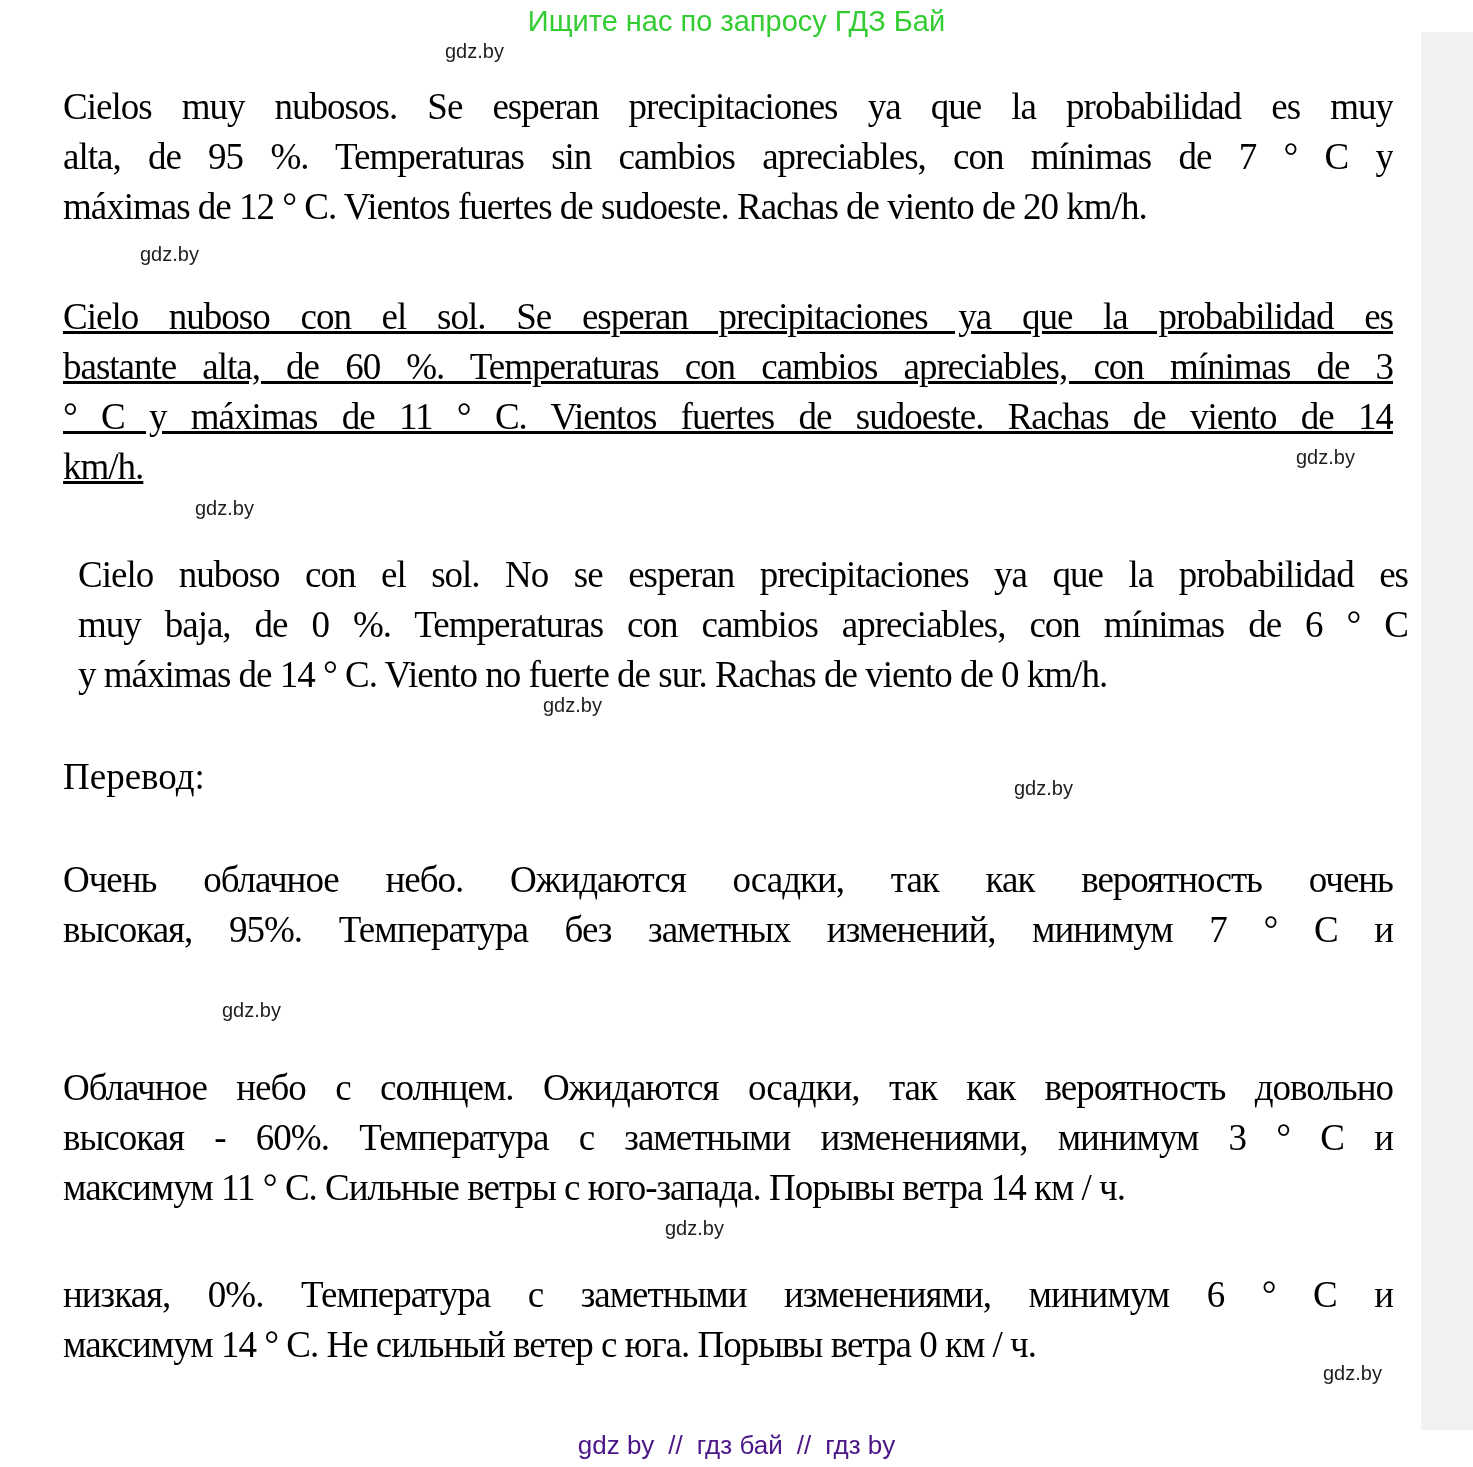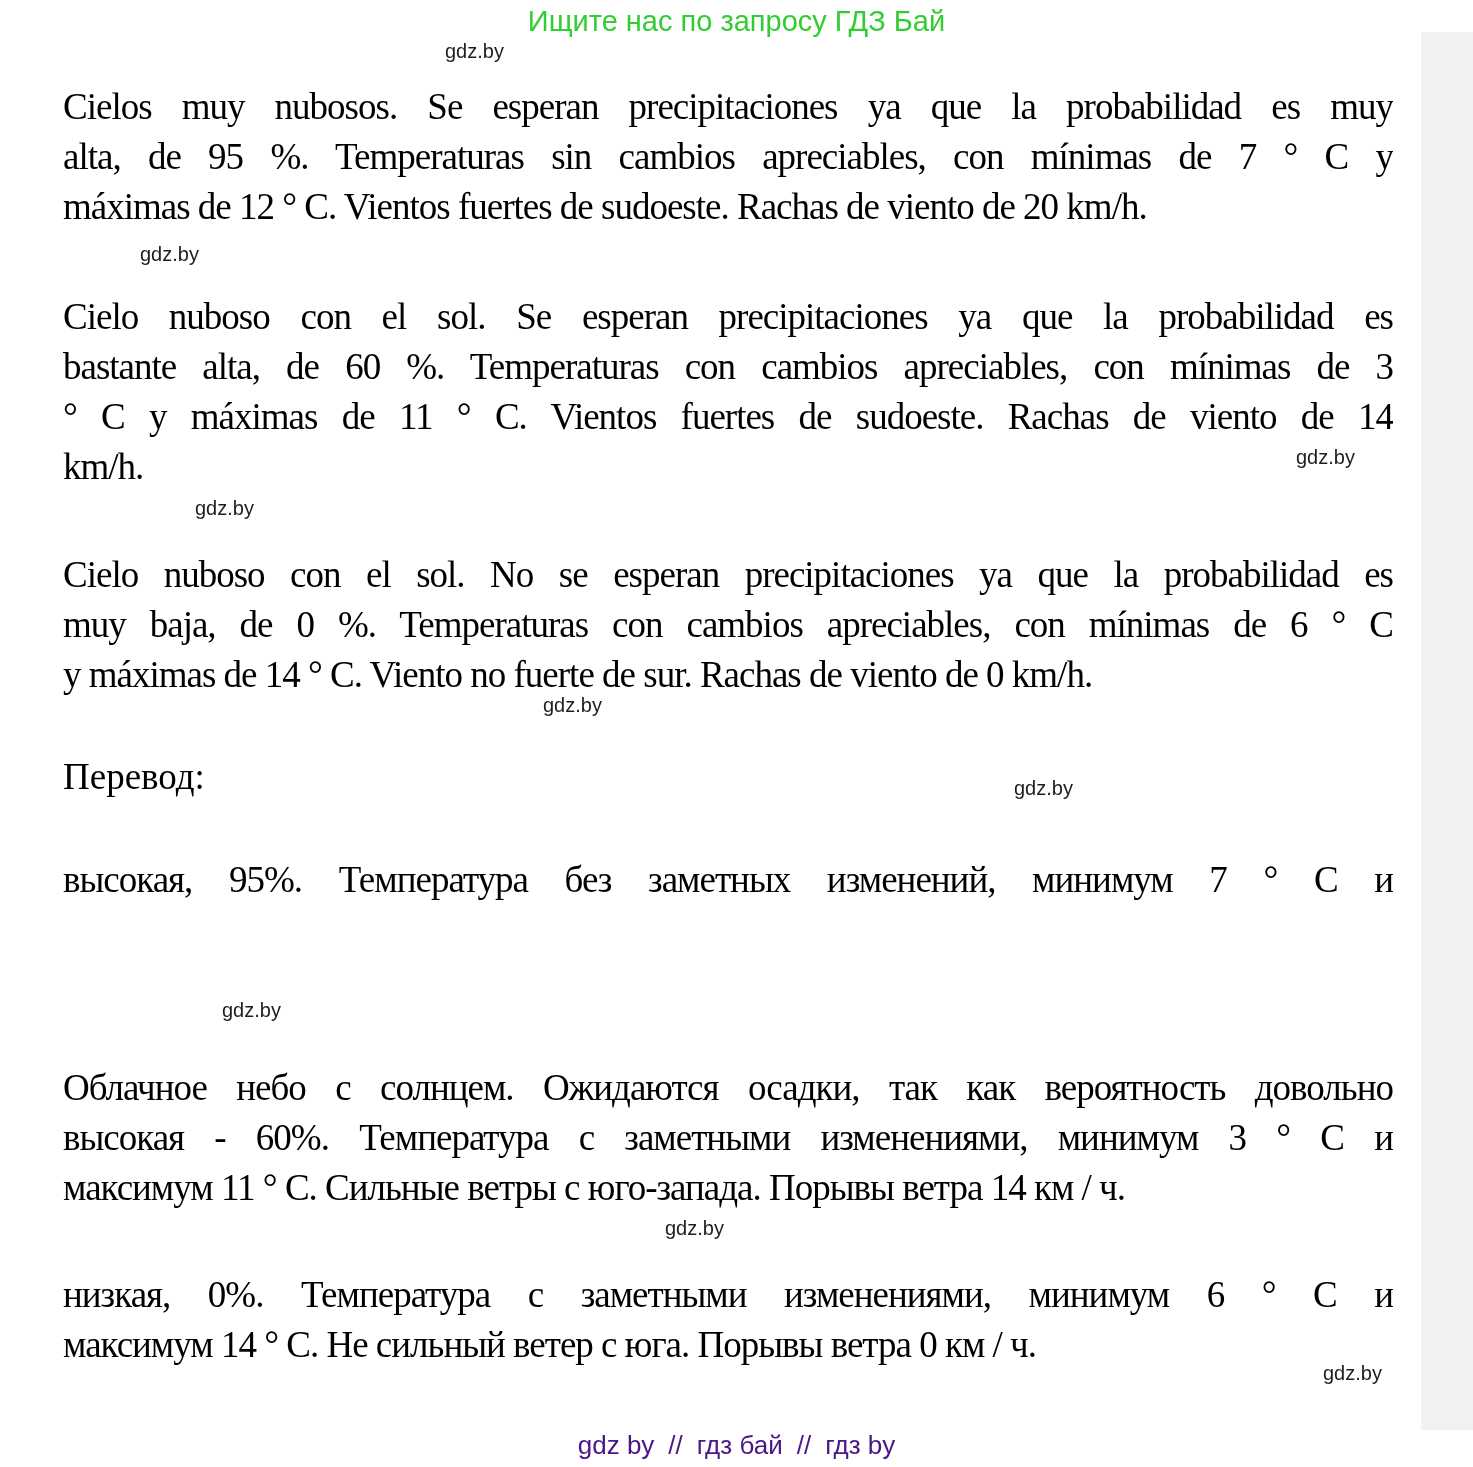--- a/index.html
+++ b/index.html
@@ -86,36 +86,37 @@
   <span class="wm" style="left:222px; top:999px;">gdz.by</span>
   <span class="wm" style="left:665px; top:1217px;">gdz.by</span>
   <span class="wm" style="left:1323px; top:1362px;">gdz.by</span>
 
   <div class="para" style="top:82px;">
     <div class="line">Cielos muy nubosos. Se esperan precipitaciones ya que la probabilidad es muy</div>
     <div class="line">alta, de 95 %. Temperaturas sin cambios apreciables, con mínimas de 7 ° C y</div>
     <div class="line last">máximas de 12 ° C. Vientos fuertes de sudoeste. Rachas de viento de 20 km/h.</div>
   </div>
 
-  <div class="para" style="top:292px;">
+  <div class="para" style="top:292px;text-decoration:underline;">
     <div class="line">Cielo nuboso con el sol. Se esperan precipitaciones ya que la probabilidad es</div>
     <div class="line">bastante alta, de 60 %. Temperaturas con cambios apreciables, con mínimas de 3</div>
     <div class="line">° C y máximas de 11 ° C. Vientos fuertes de sudoeste. Rachas de viento de 14</div>
     <div class="line last">km/h.</div>
   </div>
 
-  <div class="para" style="top:550px;">
+  <div class="para" style="top:550px;margin-left:15px;">
     <div class="line">Cielo nuboso con el sol. No se esperan precipitaciones ya que la probabilidad es</div>
     <div class="line">muy baja, de 0 %. Temperaturas con cambios apreciables, con mínimas de 6 ° C</div>
     <div class="line last">y máximas de 14 ° C. Viento no fuerte de sur. Rachas de viento de 0 km/h.</div>
   </div>
 
   <div class="heading" style="top:752px;">Перевод:</div>
 
   <div class="para" style="top:855px;">
+    <div class="line">Очень облачное небо. Ожидаются осадки, так как вероятность очень</div>
     <div class="line">высокая, 95%. Температура без заметных изменений, минимум 7 ° С и</div>
   </div>
 
   <div class="para" style="top:1063px;">
     <div class="line">Облачное небо с солнцем. Ожидаются осадки, так как вероятность довольно</div>
     <div class="line">высокая - 60%. Температура с заметными изменениями, минимум 3 ° С и</div>
     <div class="line last">максимум 11 ° С. Сильные ветры с юго-запада. Порывы ветра 14 км / ч.</div>
   </div>
 
   <div class="para" style="top:1270px;">

